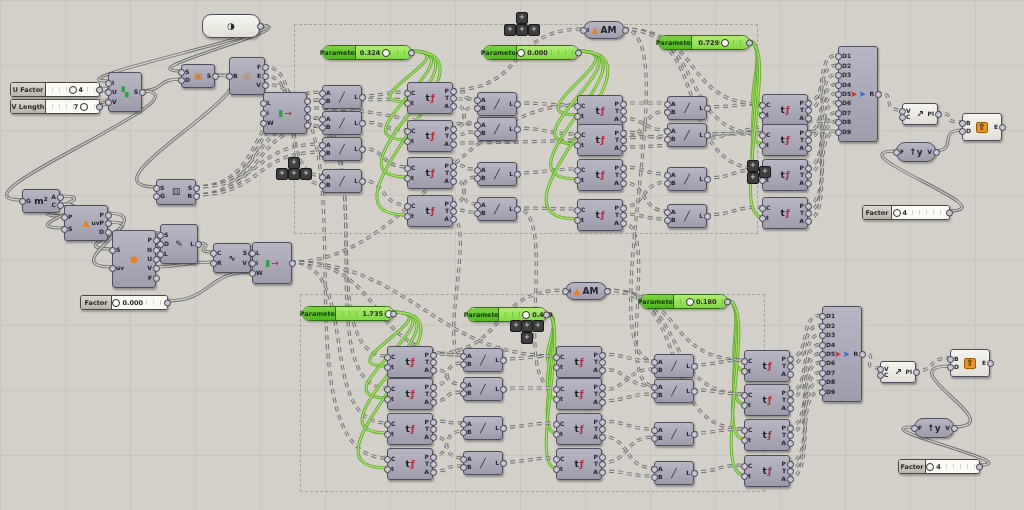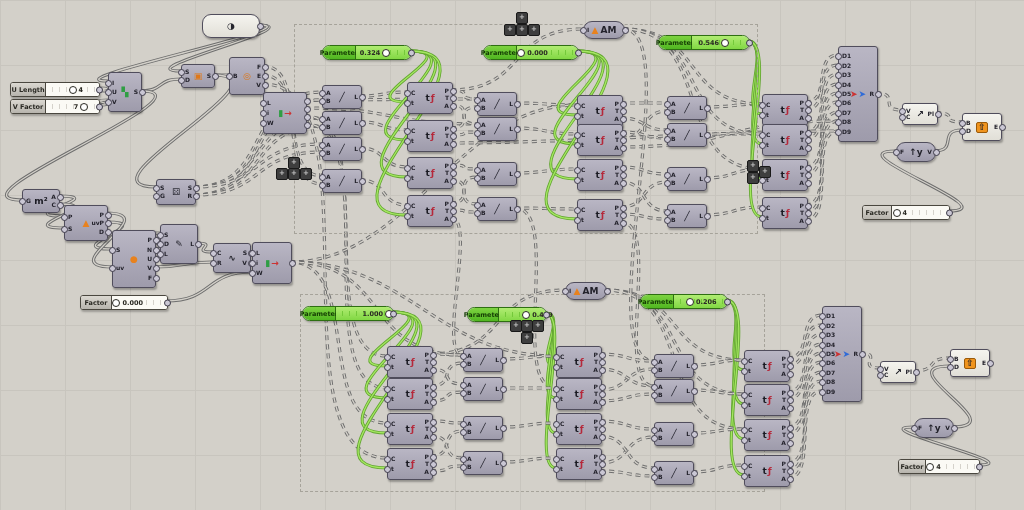--- a/index.html
+++ b/index.html
@@ -1247,29 +1247,29 @@
     <div class="node pill" style="left: 914px; top: 418px; width: 38px; height: 18px;">
       <span class="plabel in" style="top: 6px;">F</span>
       <div class="nub in" style="top: 6px;"></div>
       <span class="plabel out" style="top: 6px;">V</span>
       <div class="nub out" style="top: 6px;"></div>
       <div class="icon">
         <span style="color: rgb(35, 35, 43);">↑y</span>
       </div>
     </div>
     <div class="slider" style="left: 10px; top: 82px; width: 88px;">
-      <div class="chip" style="width: 34px;">U Length</div>
+      <div class="chip" style="width: 34px;">U Factor</div>
       <div class="track">
         <div class="knob" style="left: 50%;"></div>
         <span class="sval" style="left: calc(50% + 6px);">4</span>
       </div>
       <div class="snub"></div>
     </div>
     <div class="slider" style="left: 10px; top: 99px; width: 88px;">
-      <div class="chip" style="width: 34px;">V Factor</div>
+      <div class="chip" style="width: 34px;">V Length</div>
       <div class="track">
         <div class="knob" style="left: 72%;"></div>
         <span class="sval" style="right: calc(28% + 6px);">7</span>
       </div>
       <div class="snub"></div>
     </div>
     <div class="slider" style="left: 80px; top: 295px; width: 86px;">
       <div class="chip" style="width: 30px;">Factor</div>
       <div class="track">
         <div class="knob" style="left: 8%;"></div>
@@ -1290,45 +1290,45 @@
       <div class="track">
         <div class="knob" style="left: 7%;"></div>
         <span class="sval" style="left: calc(7% + 6px);">0.000</span>
       </div>
       <div class="snub"></div>
     </div>
     <div class="slider green" style="left: 658px; top: 35px; width: 90px;">
       <div class="chip" style="width: 32px;">Parameter</div>
       <div class="track">
         <div class="knob" style="left: 58%;"></div>
-        <span class="sval" style="right: calc(42% + 6px);">0.546</span>
+        <span class="sval" style="right: calc(42% + 6px);">0.729</span>
       </div>
       <div class="snub"></div>
     </div>
     <div class="slider green" style="left: 302px; top: 306px; width: 90px;">
       <div class="chip" style="width: 32px;">Parameter</div>
       <div class="track">
         <div class="knob" style="left: 93%;"></div>
-        <span class="sval" style="right: calc(7% + 6px);">1.000</span>
+        <span class="sval" style="right: calc(7% + 6px);">1.735</span>
       </div>
       <div class="snub"></div>
     </div>
     <div class="slider green" style="left: 467px; top: 307px; width: 78px;">
       <div class="chip" style="width: 30px;">Parameter</div>
       <div class="track">
         <div class="knob" style="left: 58%;"></div>
         <span class="sval" style="left: calc(58% + 6px);">0.489</span>
       </div>
       <div class="snub"></div>
     </div>
     <div class="slider green" style="left: 640px; top: 294px; width: 86px;">
       <div class="chip" style="width: 32px;">Parameter</div>
       <div class="track">
         <div class="knob" style="left: 30%;"></div>
-        <span class="sval" style="left: calc(30% + 6px);">0.206</span>
+        <span class="sval" style="left: calc(30% + 6px);">0.180</span>
       </div>
       <div class="snub"></div>
     </div>
     <div class="slider" style="left: 862px; top: 205px; width: 86px;">
       <div class="chip" style="width: 28px;">Factor</div>
       <div class="track">
         <div class="knob" style="left: 8%;"></div>
         <span class="sval" style="left: calc(8% + 6px);">4</span>
       </div>
       <div class="snub"></div>

